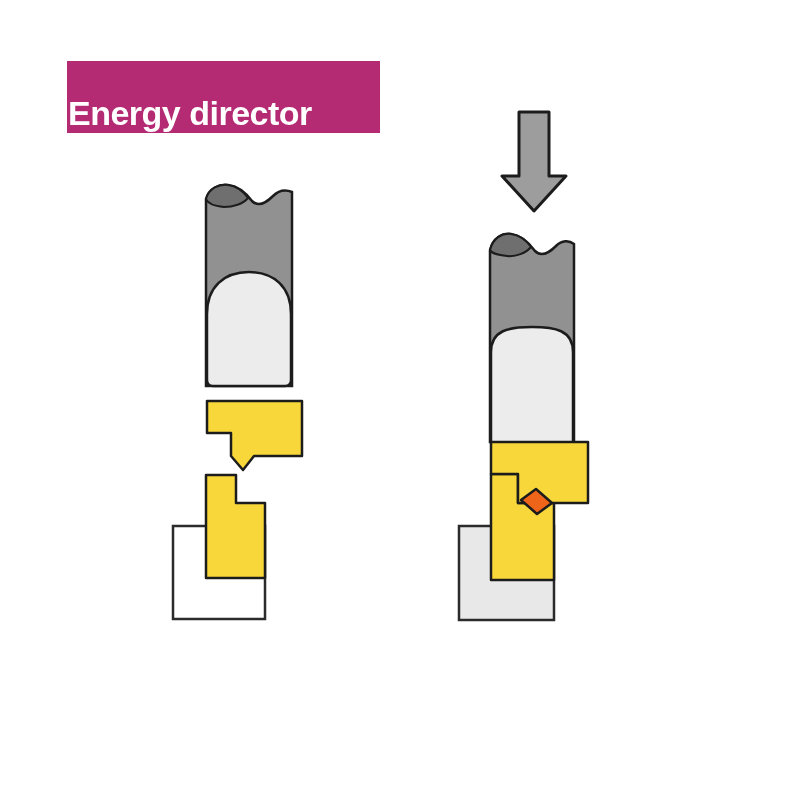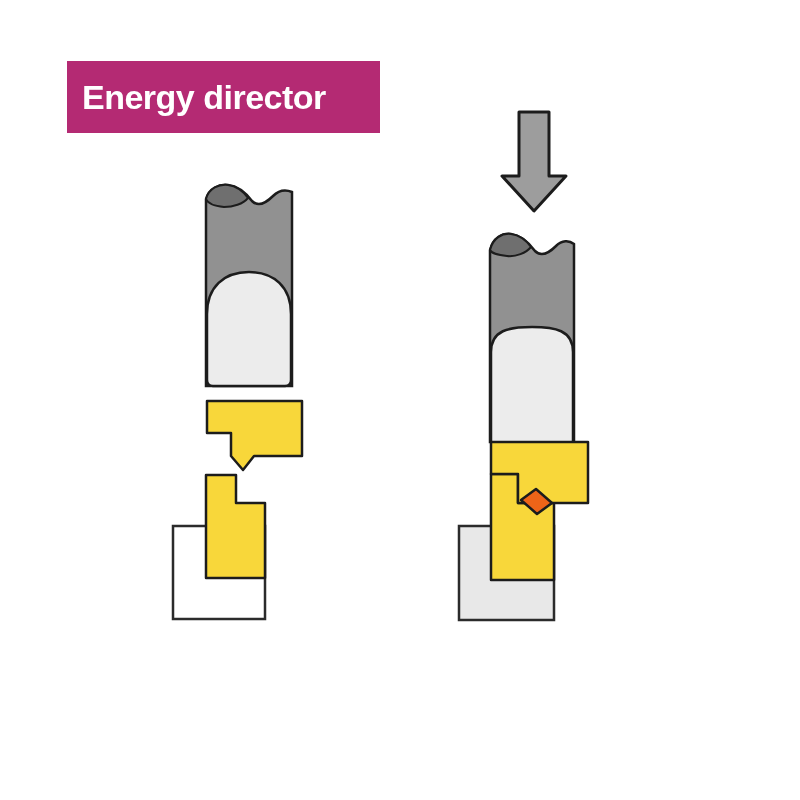--- a/index.html
+++ b/index.html
@@ -16,22 +16,22 @@
     --title-bg:#b42a73;
     --title-text:#ffffff;
   }
   html,body{margin:0;padding:0;background:#ffffff;}
   .stage{
     position:relative;width:800px;height:800px;background:#ffffff;
     font-family:"Liberation Sans", sans-serif;overflow:hidden;
   }
   .title-badge{
     position:absolute;left:67px;top:61px;width:313px;height:72px;
-    background:var(--title-bg);display:flex;align-items:center;box-sizing:border-box;
-    padding-left:15px;
+    background:var(--title-bg);display:flex;align-items:flex-end;box-sizing:border-box;
+    padding-left:1px;
   }
   .title-badge span{
     color:var(--title-text);font-size:34px;font-weight:bold;letter-spacing:-0.5px;
     white-space:nowrap;
   }
   svg.diagram{position:absolute;left:0;top:0;}
   .metal{fill:var(--metal-grey);stroke:var(--outline);stroke-width:2.5;}
   .metal-dark{fill:var(--metal-grey-dark);stroke:var(--outline);stroke-width:2;}
   .tip{fill:var(--tip-light-grey);}
   .tip-stroked{fill:var(--tip-light-grey);stroke:var(--outline);stroke-width:2.5;}

